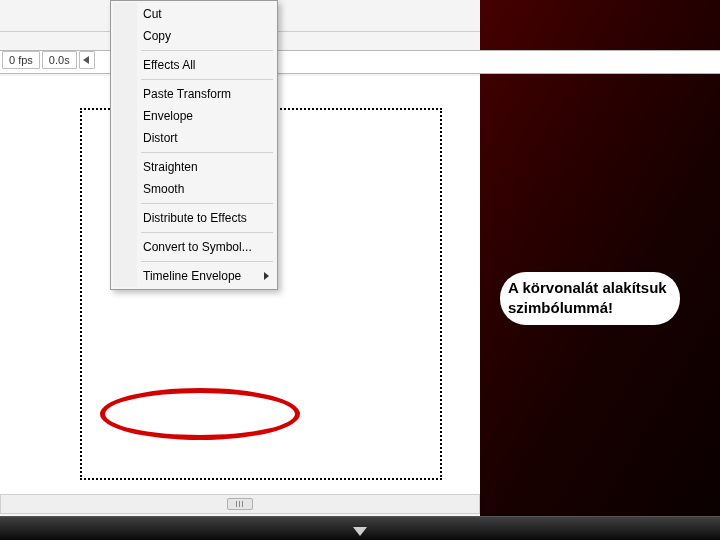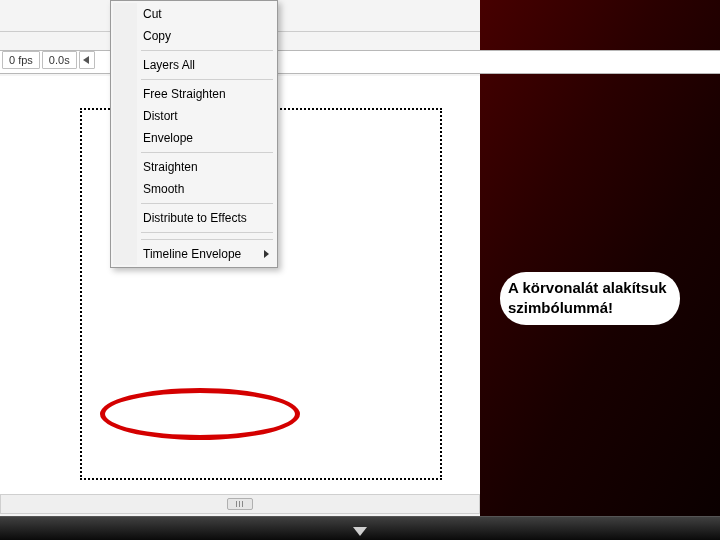--- a/index.html
+++ b/index.html
@@ -136,44 +136,47 @@
   <div class="menu-icon-gutter"></div>
 
   <div class="menu-item">
       <span>Cut</span>
     </div>
   <div class="menu-item">
       <span>Copy</span>
     </div>
   <div class="menu-sep"></div>
   <div class="menu-item">
-      <span>Layers All</span>
+      <span>Effects All</span>
     </div>
   <div class="menu-sep"></div>
   <div class="menu-item">
-      <span>Free Straighten</span>
+      <span>Paste Transform</span>
+    </div>
+  <div class="menu-item">
+      <span>Envelope</span>
     </div>
   <div class="menu-item">
       <span>Distort</span>
-    </div>
-  <div class="menu-item">
-      <span>Envelope</span>
     </div>
   <div class="menu-sep"></div>
   <div class="menu-item">
       <span>Straighten</span>
     </div>
   <div class="menu-item">
       <span>Smooth</span>
     </div>
   <div class="menu-sep"></div>
   <div class="menu-item">
       <span>Distribute to Effects</span>
     </div>
   <div class="menu-sep"></div>
+  <div class="menu-item">
+      <span>Convert to Symbol...</span>
+    </div>
   <div class="menu-sep"></div>
   <div class="menu-item">
     <span>Timeline Envelope</span>
     <span class="submenu-arrow"></span>
   </div>
 </div>
 
 <div class="highlight-ellipse"></div>
 
 <div class="caption">

